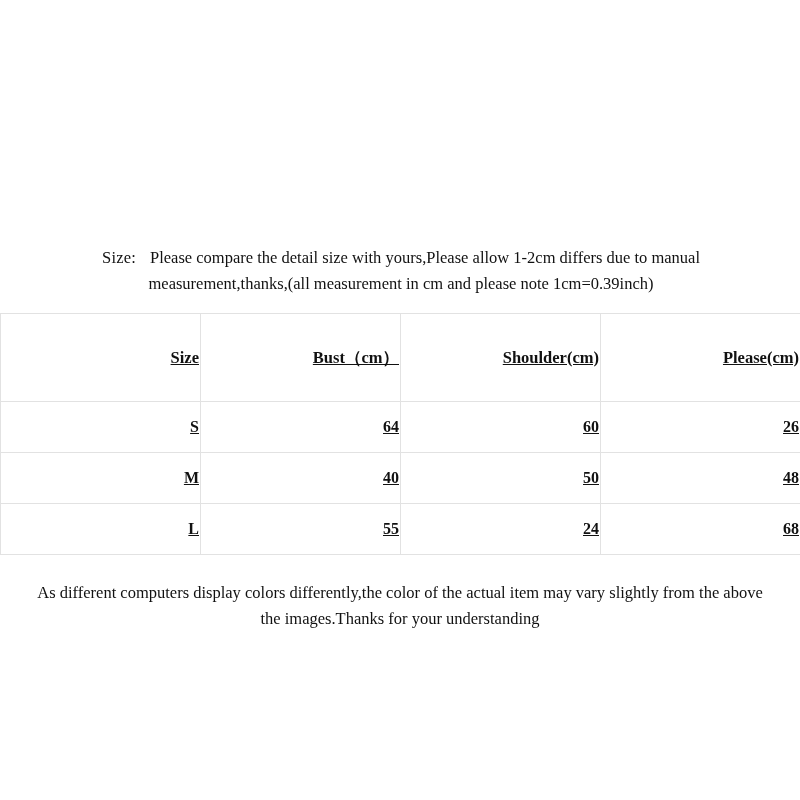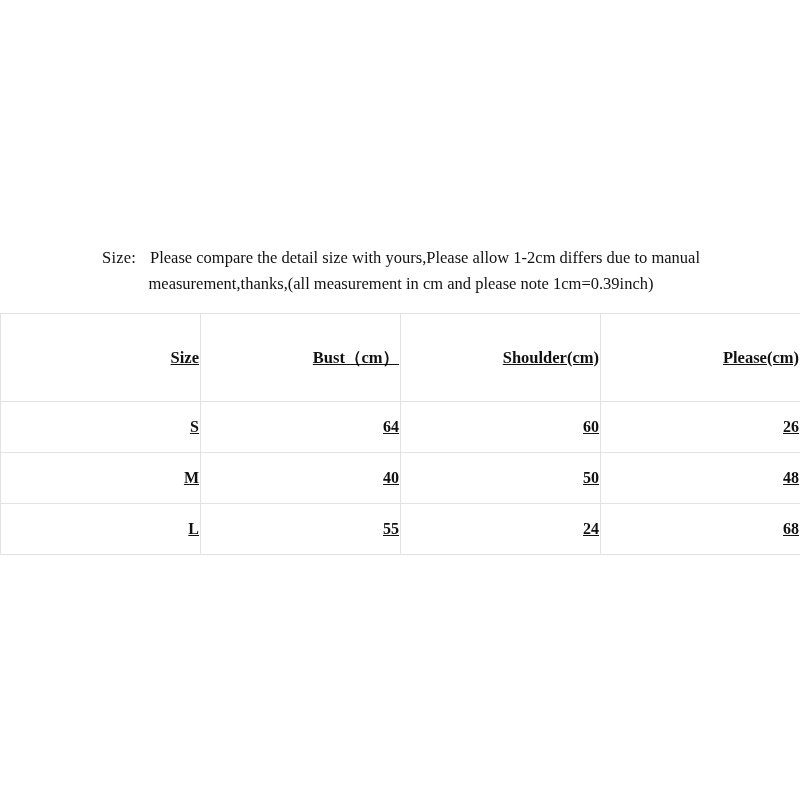--- a/index.html
+++ b/index.html
@@ -118,15 +118,16 @@
         </tr>
         <tr>
           <td>L</td>
           <td>55</td>
           <td>24</td>
           <td>68</td>
         </tr>
       </tbody>
     </table>
 
+    <p class="outro"><span>As different computers display colors differently,the color of the actual item may vary slightly from the above</span><span class="line2">the images.Thanks for your understanding</span></p>
 
   </div>
 </div>
 
 </body></html>

